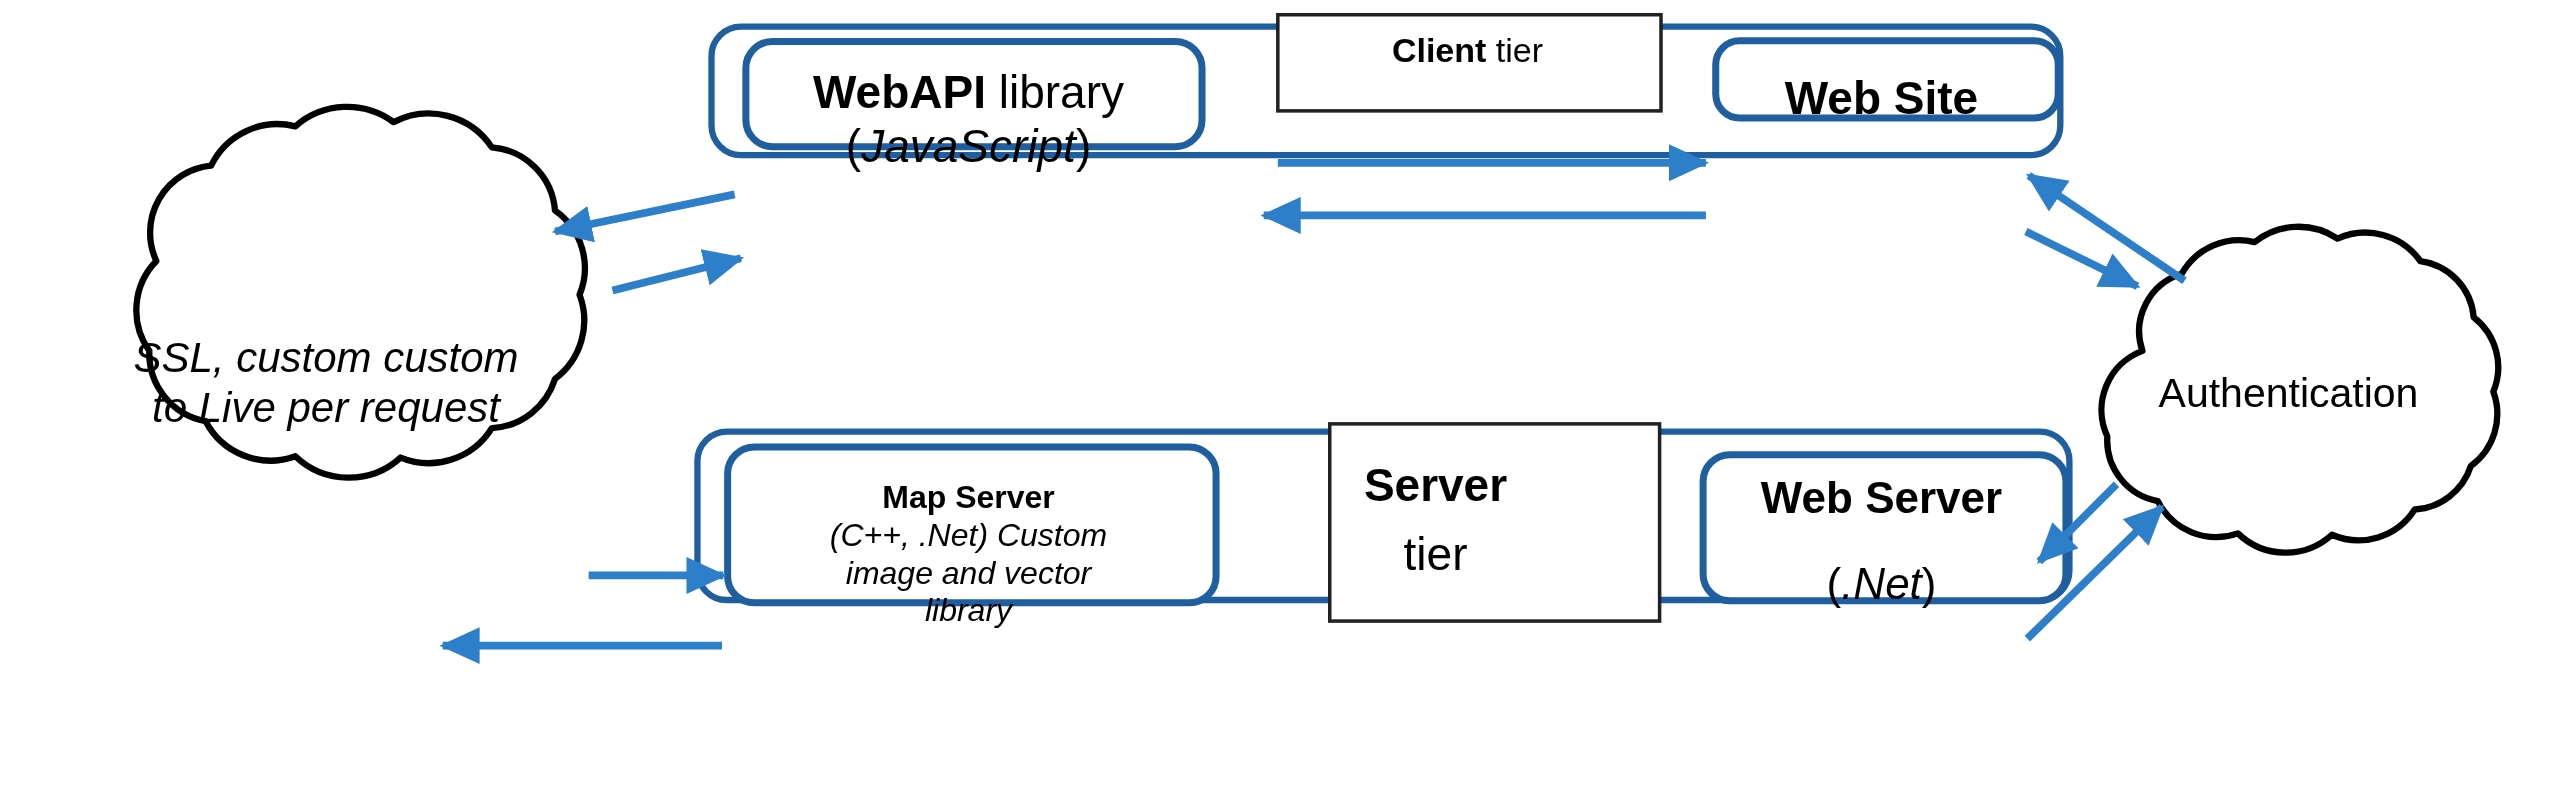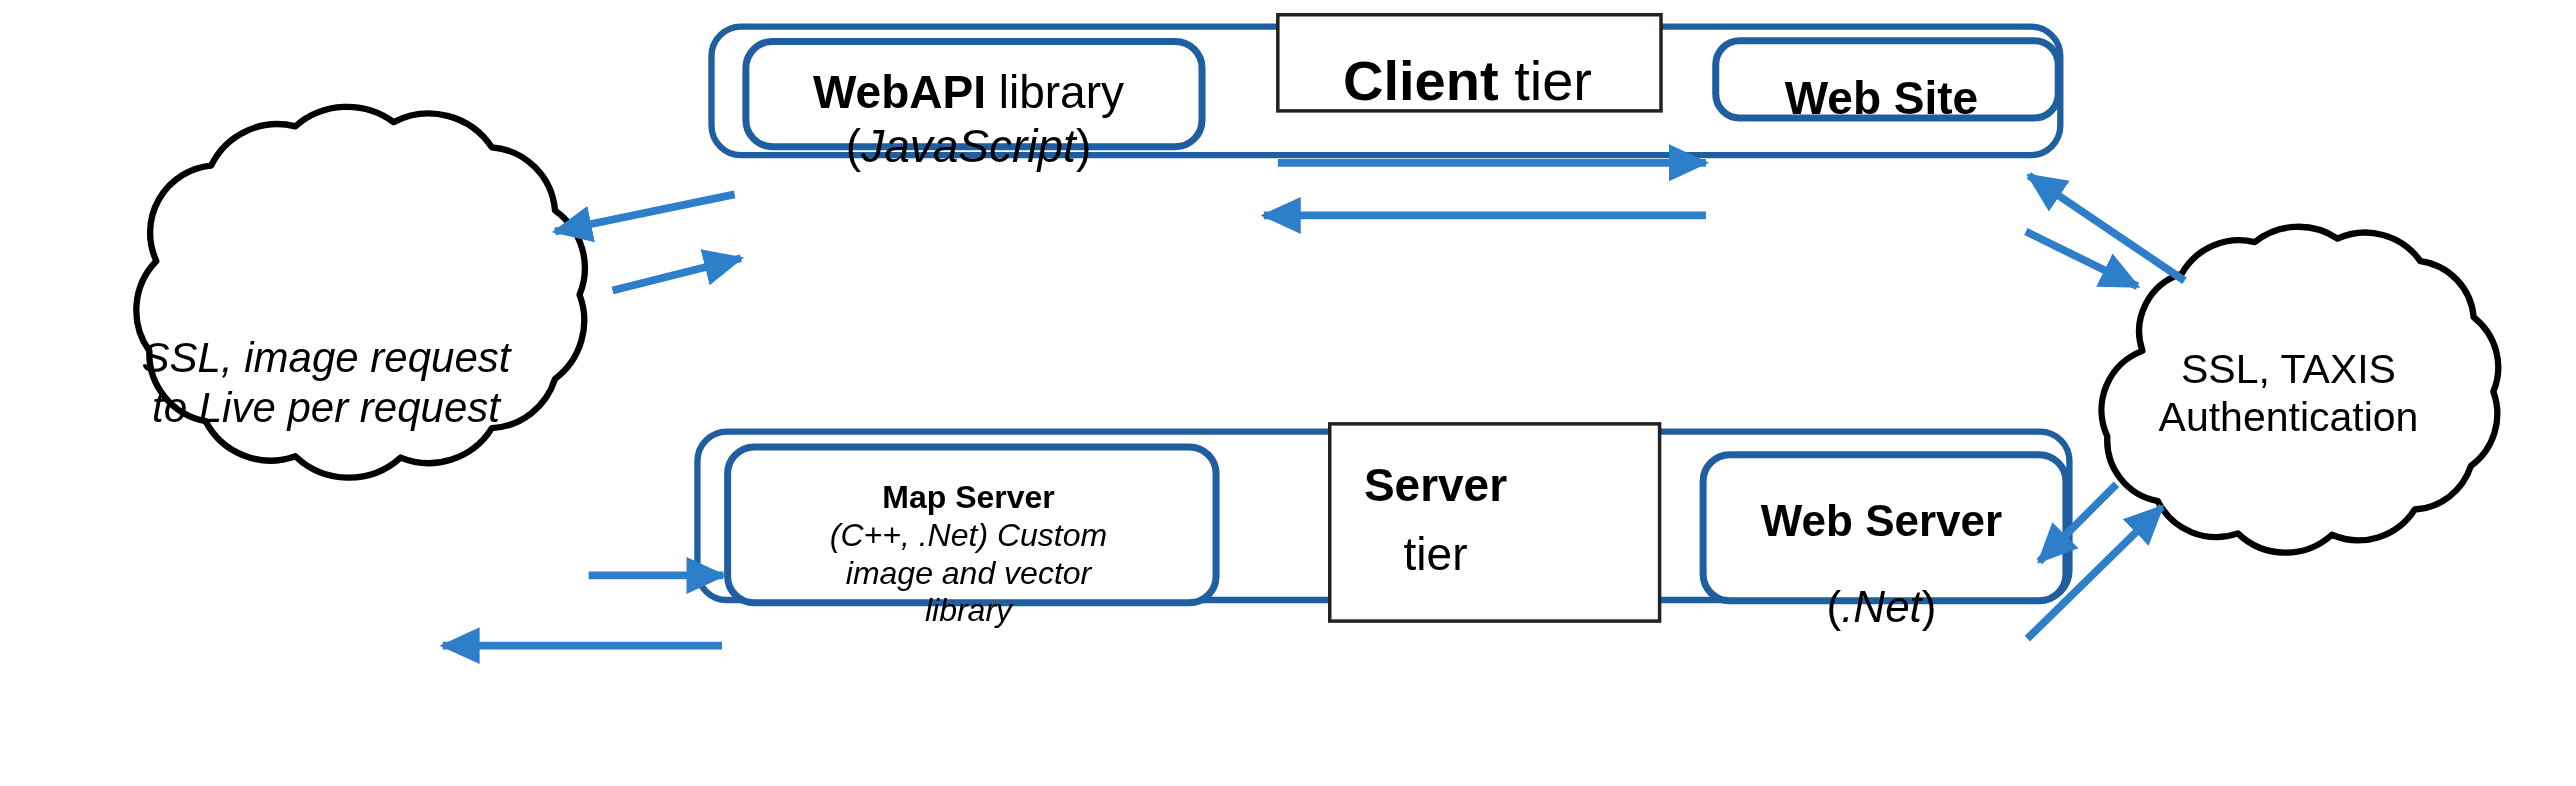--- a/index.html
+++ b/index.html
@@ -37,24 +37,24 @@
   }
   .ln { display: block; white-space: nowrap; }
   .bold { font-weight: bold; }
   .ital { font-style: italic; }
   .reg  { font-weight: normal; font-style: normal; }
 
   
   #webapi-label   { left: 737px; top: 49px;  width: 463px; height: 140px; font-size: 46px; }
   #website-label  { left: 1706px; top: 42px;  width: 351px; height: 112px; font-size: 46px; }
   #mapserver-label{ left: 723px; top: 435px; width: 491px; height: 239px; font-size: 32px; }
-  #webserver-label{ left: 1699px; top: 458px; width: 365px; height: 211px; font-size: 44px; }
+  #webserver-label{ left: 1699px; top: 435px; width: 365px; height: 211px; font-size: 44px; }
 
   
-  #client-tier-label { left: 1271px; top: 32px;  width: 393px; height: 98px; font-size: 56px; }
+  #client-tier-label { left: 1271px; top: 1px;  width: 393px; height: 98px; font-size: 34px; }
   #server-tier-label { left: 1260px; top: 421px; width: 351px; height: 197px; font-size: 46px; }
 
   
   #left-cloud-label  { left: 84px;  top: 295px; width: 484px; height: 176px; font-size: 42px; }
   #right-cloud-label { left: 2092px; top: 330px; width: 393px; height: 126px; font-size: 41px; }
 </style>
 </head>
 <body>
 
 <div id="diagram-root">
@@ -161,23 +161,22 @@
     <span class="ln bold">Web Server</span>
     <span class="ln" style="margin-top:34px;"><span class="reg">(</span><span class="ital">.Net</span><span class="reg">)</span></span>
   </div>
 
   <div class="node-label" id="server-tier-label">
     <span class="ln bold">Server</span>
     <span class="ln reg" style="margin-top:15.4px;">tier</span>
   </div>
 
   <div class="node-label" id="left-cloud-label">
-    <span class="ln ital">SSL, image request</span>
+    <span class="ln ital">SSL, custom custom</span>
     <span class="ln ital">to Live per request</span>
   </div>
 
   <div class="node-label" id="right-cloud-label">
-    <span class="ln reg">SSL, TAXIS</span>
     <span class="ln reg">Authentication</span>
   </div>
 
 </div>
 
 
 </body></html>

